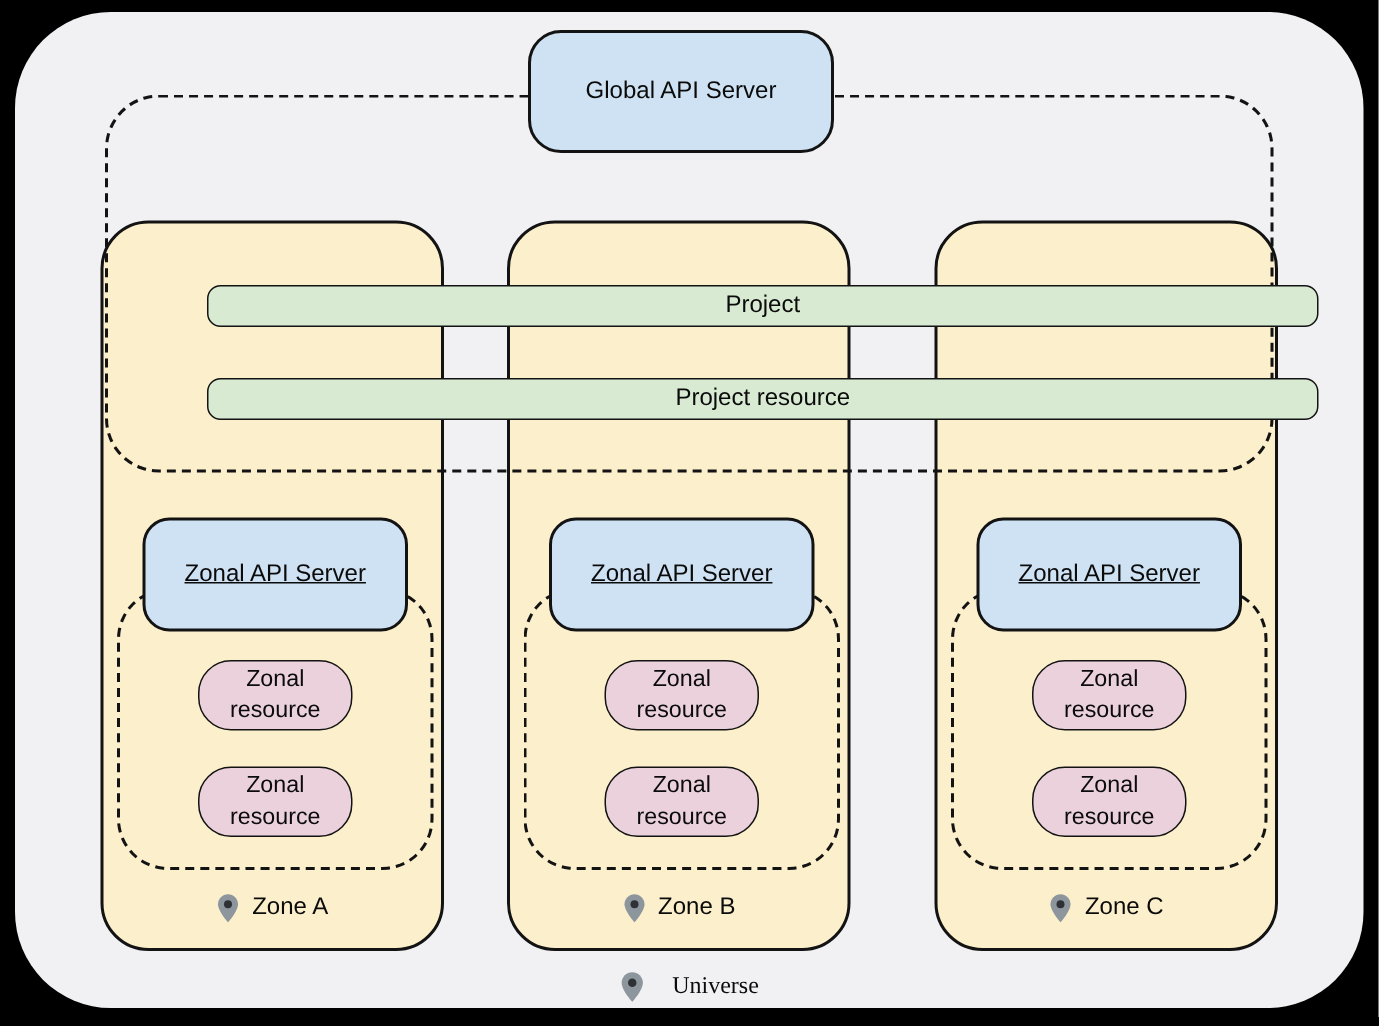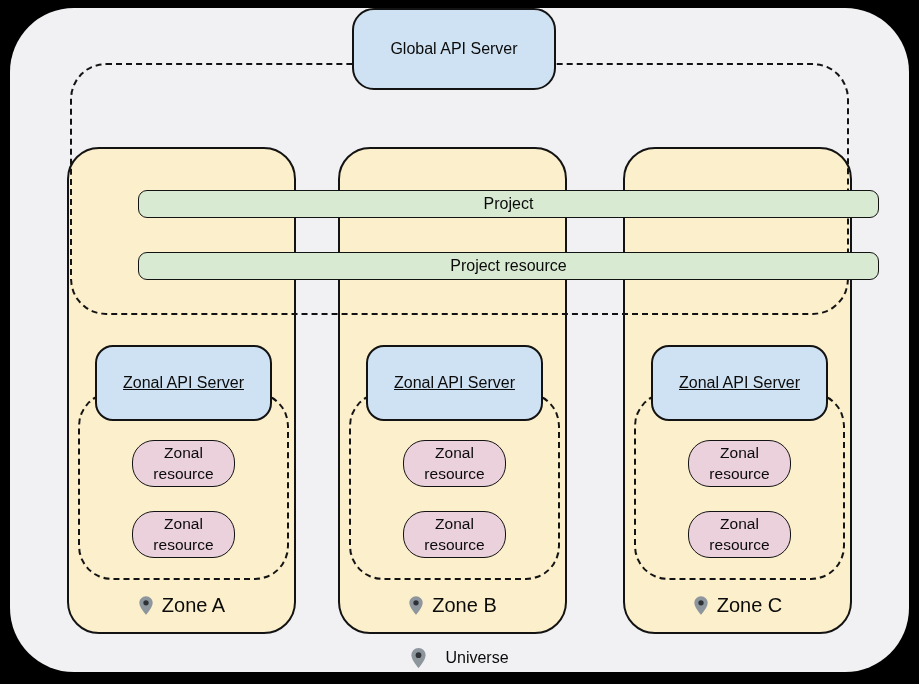--- a/index.html
+++ b/index.html
@@ -19,21 +19,21 @@
     position:absolute; left:10px; top:8px; width:899px; height:664px;
     background:var(--panel); border-radius:64px;
   }
   
   .global-dashed{
     position:absolute; left:60px; top:55px; width:779px; height:252px;
     border:2px dashed var(--line); border-radius:36px; z-index:2;
     pointer-events:none;
   }
   .global-api{
-    position:absolute; left:342px; top:0; width:204px; height:82px;
+    position:absolute; left:342px; top:12px; width:204px; height:82px;
     background:var(--api); border:2px solid var(--line); border-radius:22px;
     z-index:4; display:flex; align-items:center; justify-content:center;
     font-size:16px;
   }
   .bar{
     position:absolute; left:80px; width:741px; height:28px;
     background:var(--bar); border:1.5px solid var(--line); border-radius:9px;
     z-index:3; display:flex; align-items:center; justify-content:center;
     font-size:16px;
     margin-left:48px;
@@ -63,26 +63,26 @@
     position:absolute; left:63px; width:103px; height:47px;
     background:var(--res); border:1.5px solid var(--line); border-radius:22px;
     z-index:2; display:flex; align-items:center; justify-content:center;
     text-align:center; font-size:15.5px; line-height:1.3;
   }
   .zres.r1{top:291px;}
   .zres.r2{top:362px;}
   .zone-label{
     position:absolute; left:0; right:0; top:441px; height:30px; z-index:2;
     display:flex; align-items:center; justify-content:center; gap:8px;
-    font-size:20px;
+    font-size:16px;
   }
   .universe-label{
     position:absolute; left:0; right:0; top:634px; height:32px;
     display:flex; align-items:center; justify-content:center; gap:18px;
-    font-size:16px; z-index:2;
+    font-size:16px; z-index:2;font-family:Liberation Serif, serif;
   }
   .pin{flex:0 0 auto; display:block;}
 </style>
 </head>
 <body>
 
 <div class="panel">
 
   <div class="global-dashed"></div>
 

